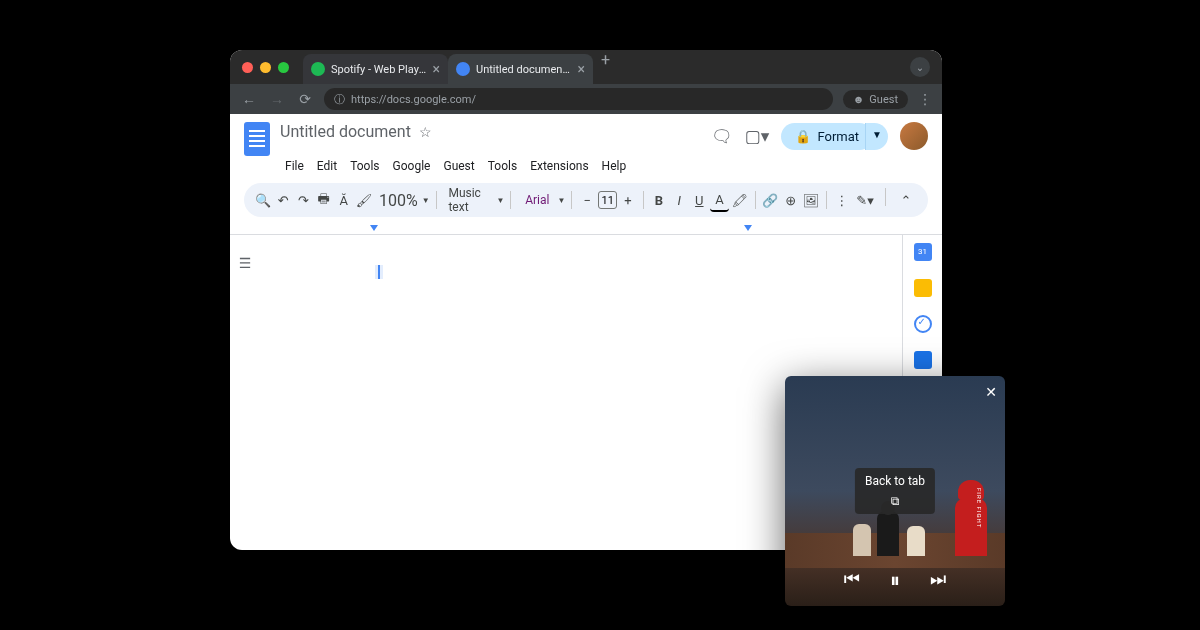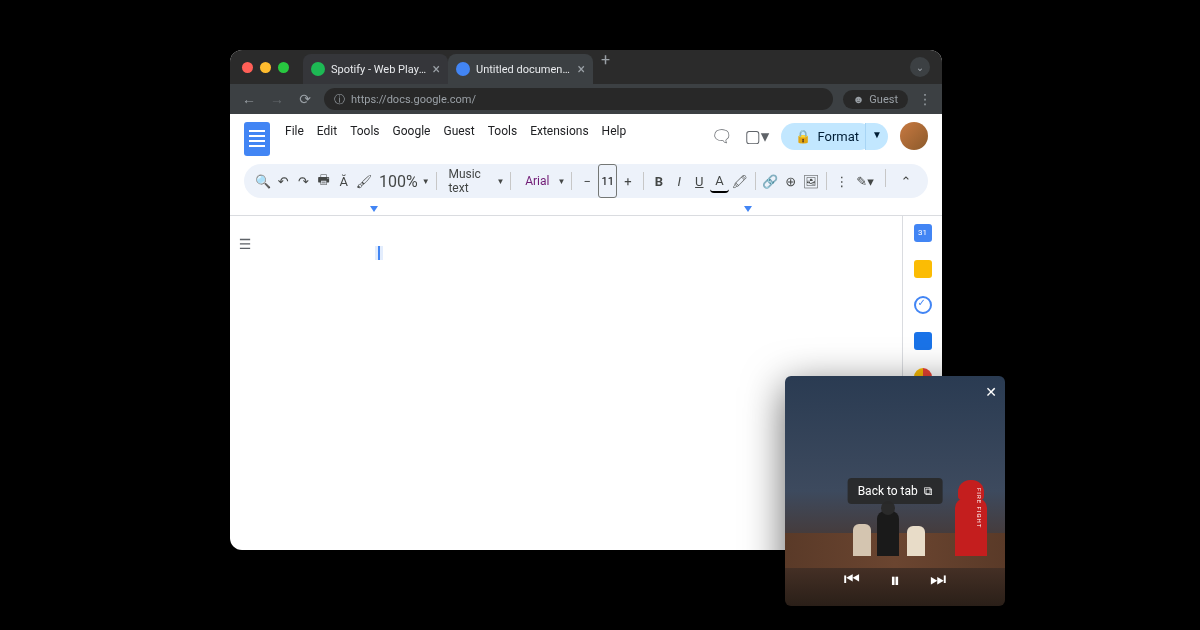--- a/index.html
+++ b/index.html
@@ -22,35 +22,35 @@
 .urlbox{flex:1;background:#282828;border-radius:15px;height:22px;display:flex;align-items:center;padding:0 10px;gap:6px;color:#9aa0a6;font-size:11px;}
 .guest{display:flex;align-items:center;gap:5px;background:#282828;border-radius:15px;padding:3px 10px;color:#9aa0a6;font-size:11px;}
 .dots{color:#9aa0a6;font-size:14px;}
 .docs-header{padding:8px 14px 0;display:flex;align-items:flex-start;gap:10px;}
 .docs-logo{width:26px;height:34px;background:#4285f4;border-radius:3px;position:relative;}
 .docs-logo::after{content:'';position:absolute;left:5px;top:8px;width:16px;height:2px;background:#fff;box-shadow:0 5px 0 #fff,0 10px 0 #fff,0 15px 0 #fff;}
 .docs-titlearea{flex:1;}
 .doc-title-row{display:flex;align-items:center;gap:8px;}
 .doc-title{font-size:16px;color:#5f6368;}
 .star{color:#5f6368;font-size:14px;}
-.menubar{display:flex;gap:3px;margin-top:0;}
+.menubar{display:flex;gap:3px;margin-top:16px;}
 .menu-item{font-size:12px;color:#202124;padding:2px 5px;cursor:pointer;}
 .header-right{display:flex;align-items:center;gap:12px;}
 .hicon{color:#5f6368;font-size:17px;cursor:pointer;}
 .share-btn{background:#c2e7ff;border-radius:20px;padding:6px 14px;display:flex;align-items:center;gap:6px;font-size:13px;color:#001d35;cursor:pointer;}
 .share-drop{background:#c2e7ff;border-radius:0 20px 20px 0;padding:6px 6px;margin-left:-8px;border-left:1px solid #a8d5f5;color:#001d35;font-size:10px;}
 .avatar{width:28px;height:28px;border-radius:50%;background:linear-gradient(135deg,#c87941,#8b5a2b);}
 .toolbar{margin:8px 14px 0;background:#edf2fa;border-radius:20px;height:34px;display:flex;align-items:center;padding:0 10px;gap:2px;}
 .tico{color:#444746;font-size:13px;width:24px;height:24px;display:flex;align-items:center;justify-content:center;cursor:pointer;border-radius:4px;}
 .tsep{width:1px;height:18px;background:#c7c7c7;margin:0 4px;}
 .zoom{font-size:16px;color:#444746;padding:0 4px;}
 .tdrop{font-size:8px;color:#444746;margin-left:-2px;}
 .style-sel{font-size:12px;color:#444746;padding:0 6px;}
 .font-sel{font-size:12px;color:#701a75;padding:0 8px;}
-.size-box{width:24px;height:34px;border:1px solid #747775;border-radius:3px;font-size:11px;text-align:center;display:flex;align-items:center;justify-content:center;}
+.size-box{width:24px;height:18px;border:1px solid #747775;border-radius:3px;font-size:11px;text-align:center;display:flex;align-items:center;justify-content:center;}
 .tright{margin-left:auto;display:flex;gap:4px;}
 .ruler-area{margin-top:8px;height:10px;border-bottom:1px solid #dadce0;position:relative;}
 .margin-marker{position:absolute;width:0;height:0;border-left:4px solid transparent;border-right:4px solid transparent;}
 .margin-marker.left{left:140px;border-top:6px solid #4285f4;}
 .margin-marker.right{right:190px;border-top:6px solid #4285f4;}
 .doc-body{display:flex;height:calc(100% - 156px);}
 .left-gutter{width:30px;padding-top:18px;text-align:center;}
 .outline-ico{color:#5f6368;font-size:14px;}
 .page{flex:1;position:relative;}
 .cursor{position:absolute;left:118px;top:30px;width:2px;height:14px;background:#4285f4;}
@@ -71,21 +71,21 @@
 .figure{position:absolute;bottom:50px;}
 .fig1{left:68px;width:18px;height:32px;background:#d4c5b0;border-radius:6px 6px 0 0;}
 .fig2{left:92px;width:22px;height:45px;background:#1a1a1a;border-radius:8px 8px 0 0;}
 .fig2::before{content:'';position:absolute;top:-10px;left:4px;width:14px;height:14px;background:#2a2a2a;border-radius:50%;}
 .fig3{left:122px;width:18px;height:30px;background:#e8dcc8;border-radius:6px 6px 0 0;}
 .fig4{right:18px;width:32px;height:58px;background:#c41e1e;border-radius:10px 10px 0 0;}
 .fig4::before{content:'';position:absolute;top:-18px;left:3px;width:26px;height:20px;background:#c41e1e;border-radius:12px 12px 4px 4px;}
 .fig4-label{position:absolute;right:22px;bottom:78px;font-size:6px;color:#fff;writing-mode:vertical-rl;letter-spacing:1px;}
 .wall{position:absolute;bottom:38px;left:0;right:0;height:35px;background:linear-gradient(90deg,#5a3a28,#6b4530,#5a3a28);}
 .pip-close{position:absolute;top:8px;right:8px;color:#fff;font-size:14px;cursor:pointer;z-index:5;}
-.back-to-tab{position:absolute;top:50%;left:50%;transform:translate(-50%,-50%);background:rgba(40,40,40,0.9);color:#fff;padding:6px 10px;border-radius:4px;font-size:12px;display:flex;align-items:center;gap:6px;cursor:pointer;z-index:5;}
+.back-to-tab{position:absolute;top:50%;left:50%;transform:translate(-50%,-50%);background:rgba(40,40,40,0.9);color:#fff;padding:6px 10px;border-radius:4px;font-size:12px;display:flex;align-items:center;gap:6px;cursor:pointer;z-index:5;flex-direction:column;}
 .pip-controls{position:absolute;bottom:14px;left:0;right:0;display:flex;justify-content:center;gap:30px;z-index:5;}
 .pip-btn{color:#fff;font-size:18px;cursor:pointer;}
 .pip-btn.play{font-size:20px;}
 </style>
 </head>
 <body>
 
 <div class="browser">
   <div class="titlebar">
     <div class="traffic">
@@ -120,20 +120,24 @@
     <div class="guest">
       <span>☻</span>
       <span>Guest</span>
     </div>
     <span class="dots">⋮</span>
   </div>
 
   <div class="docs-header">
     <div class="docs-logo"></div>
     <div class="docs-titlearea">
+      <div class="doc-title-row">
+        <span class="doc-title">Untitled document</span>
+        <span class="star">☆</span>
+      </div>
       <div class="menubar">
         <span class="menu-item">File</span>
         <span class="menu-item">Edit</span>
         <span class="menu-item">Tools</span>
         <span class="menu-item">Google</span>
         <span class="menu-item">Guest</span>
         <span class="menu-item">Tools</span>
         <span class="menu-item">Extensions</span>
         <span class="menu-item">Help</span>
       </div>

